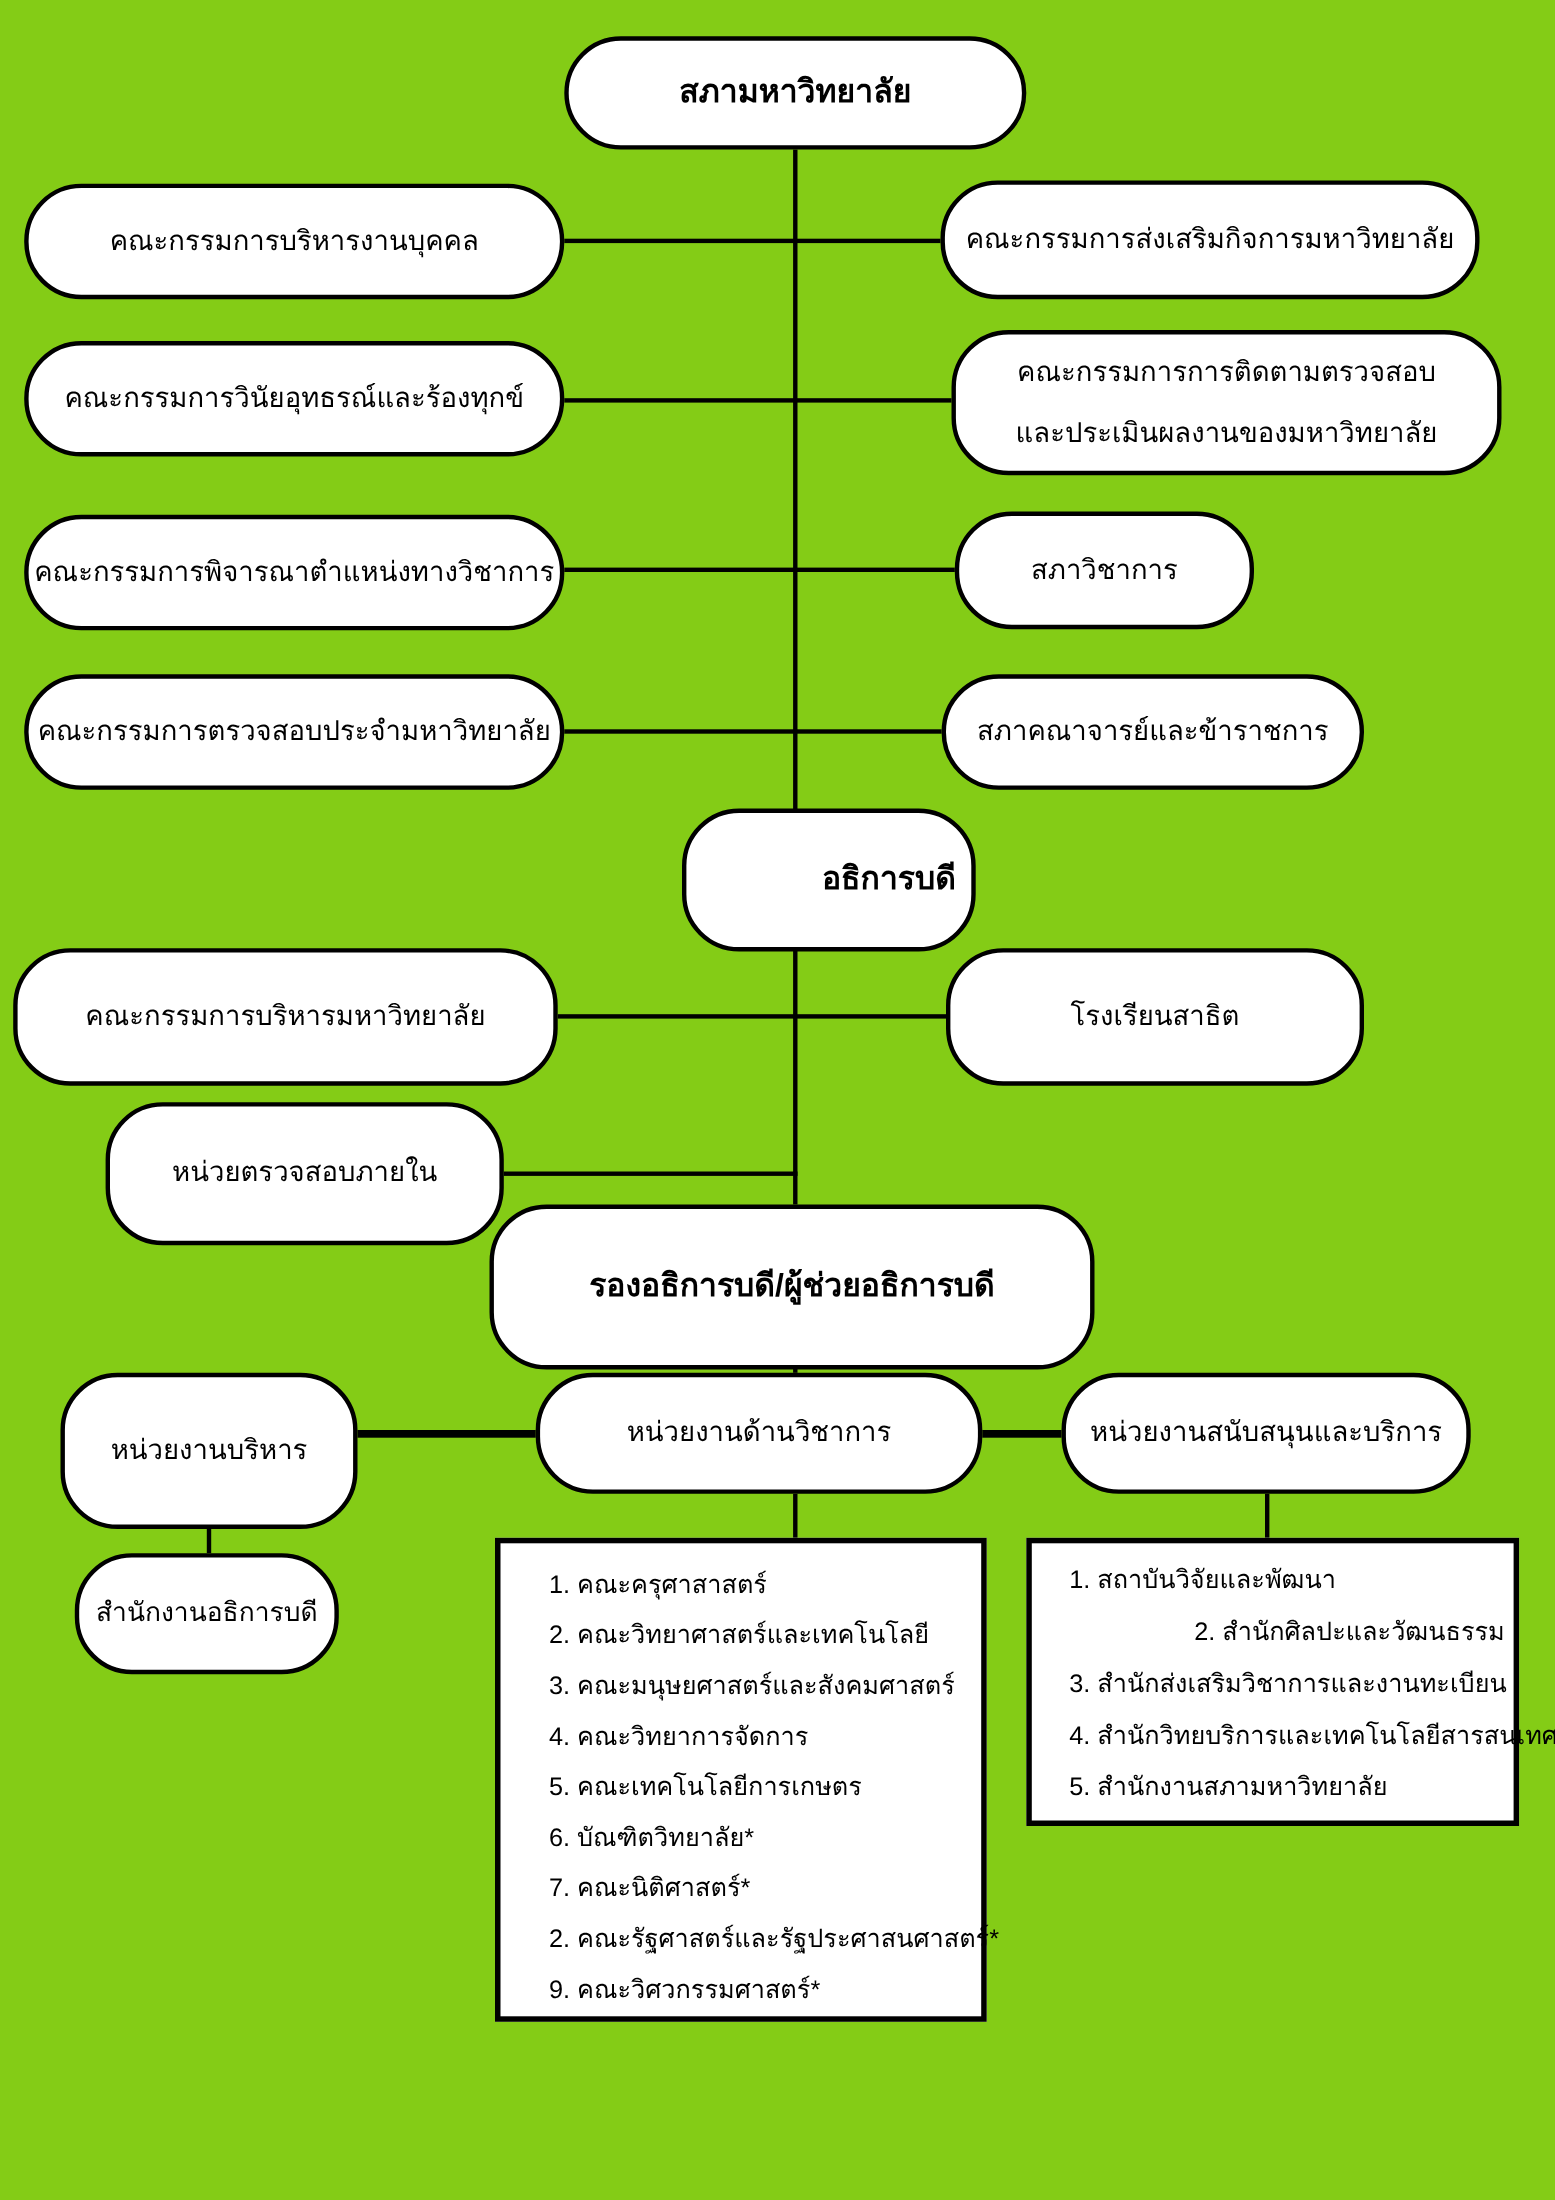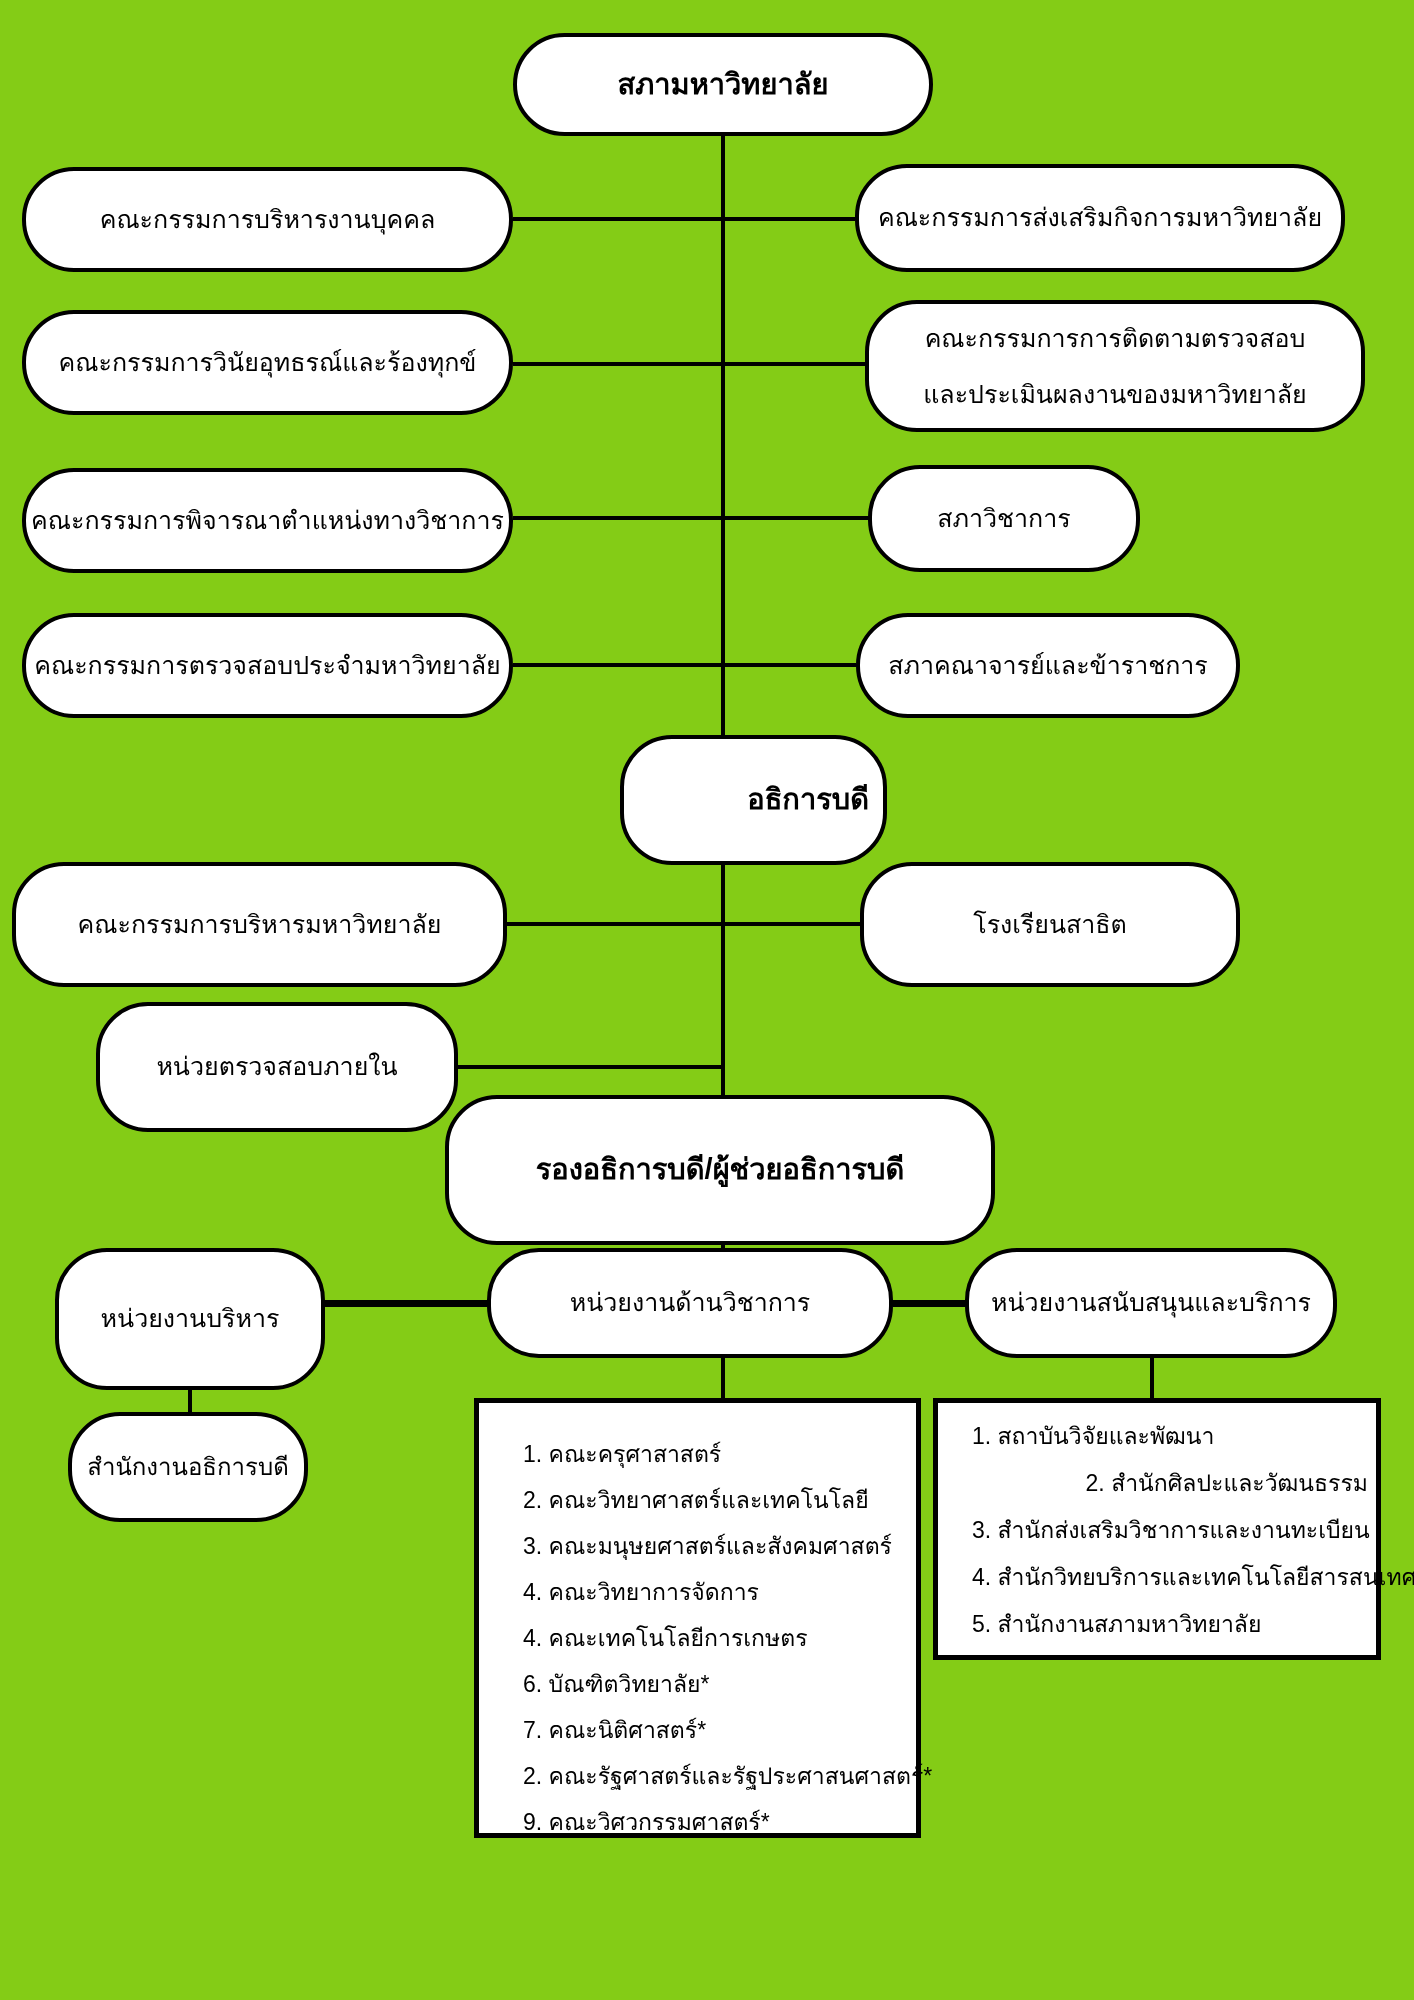--- a/index.html
+++ b/index.html
@@ -38,21 +38,21 @@
     box-sizing:border-box;
     border:5px solid #000;
     background:#fff;
     font-size:23px;
   }
   .rect .li {
     line-height:46px;
     white-space:nowrap;
     text-align:left;
   }
-  .rect.faculties { padding:28px 8px 0 44px;margin-left:24px; }
+  .rect.faculties { padding:14px 8px 0 44px; }
   .rect.offices  { padding:10px 8px 0 34px; }
 </style>
 </head>
 <body>
 
 <div class="canvas">
 
   <div class="vline" style="left:721px; top:136px; height:959px;"></div>
   <div class="hline" style="left:513px; top:217px; width:342px;"></div>
   <div class="hline" style="left:513px; top:362px; width:352px;"></div>
@@ -131,21 +131,21 @@
 
   <div class="node" style="left:68px; top:1412px; width:240px; height:110px; font-size:24px;">
     <span class="ln">สำนักงานอธิการบดี</span>
   </div>
 
   <div class="rect faculties" style="left:450px; top:1398px; width:447px; height:440px;">
     <div class="li">1. คณะครุศาสาสตร์</div>
     <div class="li">2. คณะวิทยาศาสตร์และเทคโนโลยี</div>
     <div class="li">3. คณะมนุษยศาสตร์และสังคมศาสตร์</div>
     <div class="li">4. คณะวิทยาการจัดการ</div>
-    <div class="li">4. คณะเทคโนโลยีการเกษตร</div>
+    <div class="li">5. คณะเทคโนโลยีการเกษตร</div>
     <div class="li">6. บัณฑิตวิทยาลัย*</div>
     <div class="li">7. คณะนิติศาสตร์*</div>
     <div class="li">2. คณะรัฐศาสตร์และรัฐประศาสนศาสตร์*</div>
     <div class="li">9. คณะวิศวกรรมศาสตร์*</div>
   </div>
 
   <div class="rect offices" style="left:933px; top:1398px; width:448px; height:262px;">
     <div class="li" style="line-height:47px;">1. สถาบันวิจัยและพัฒนา</div>
     <div class="li" style="line-height:47px;text-align:right;">2. สำนักศิลปะและวัฒนธรรม</div>
     <div class="li" style="line-height:47px;">3. สำนักส่งเสริมวิชาการและงานทะเบียน</div>

